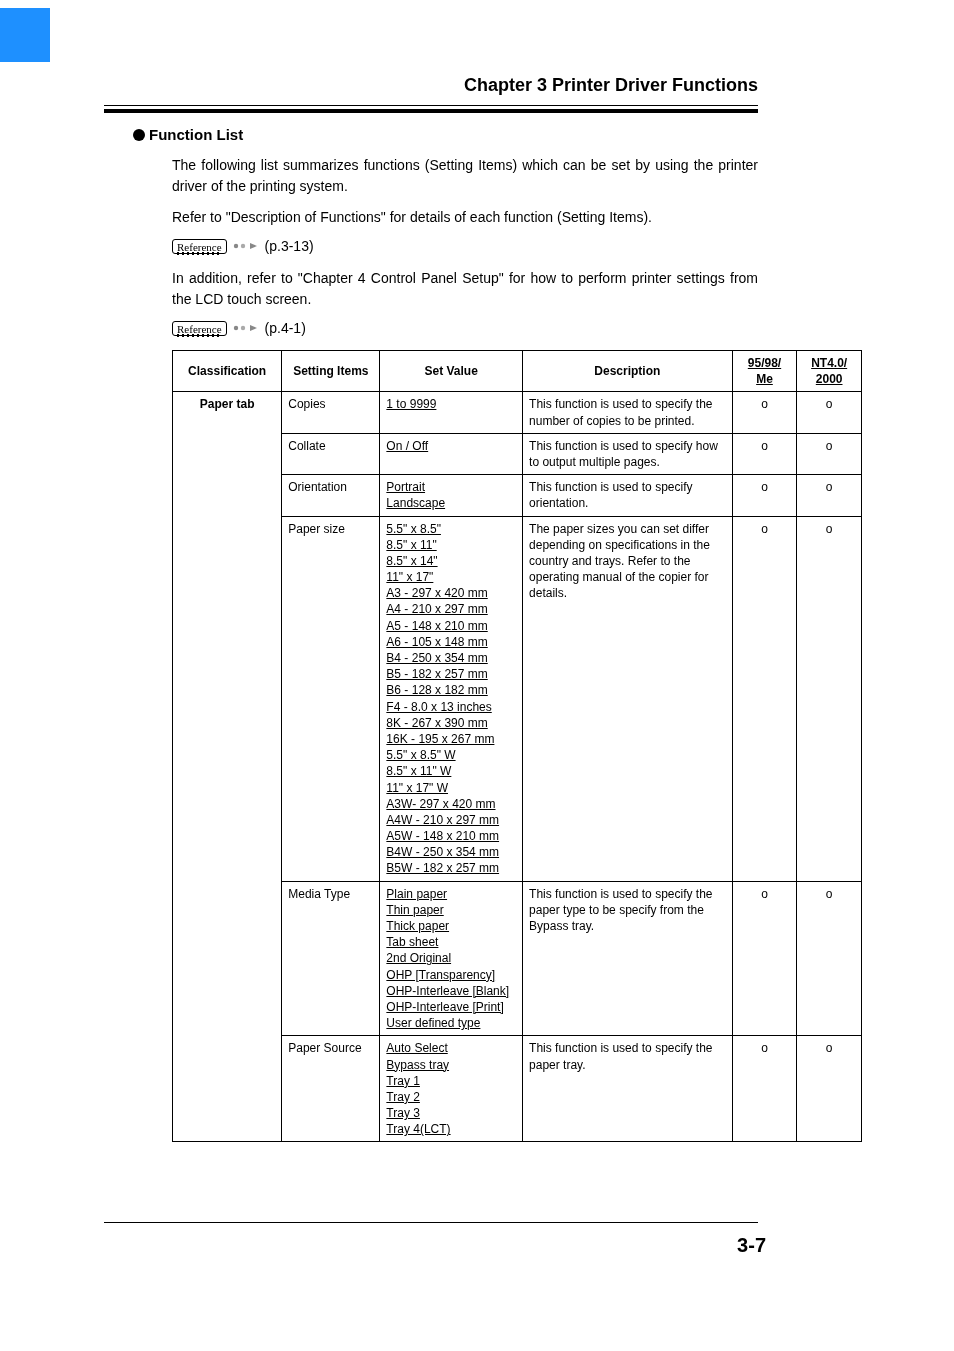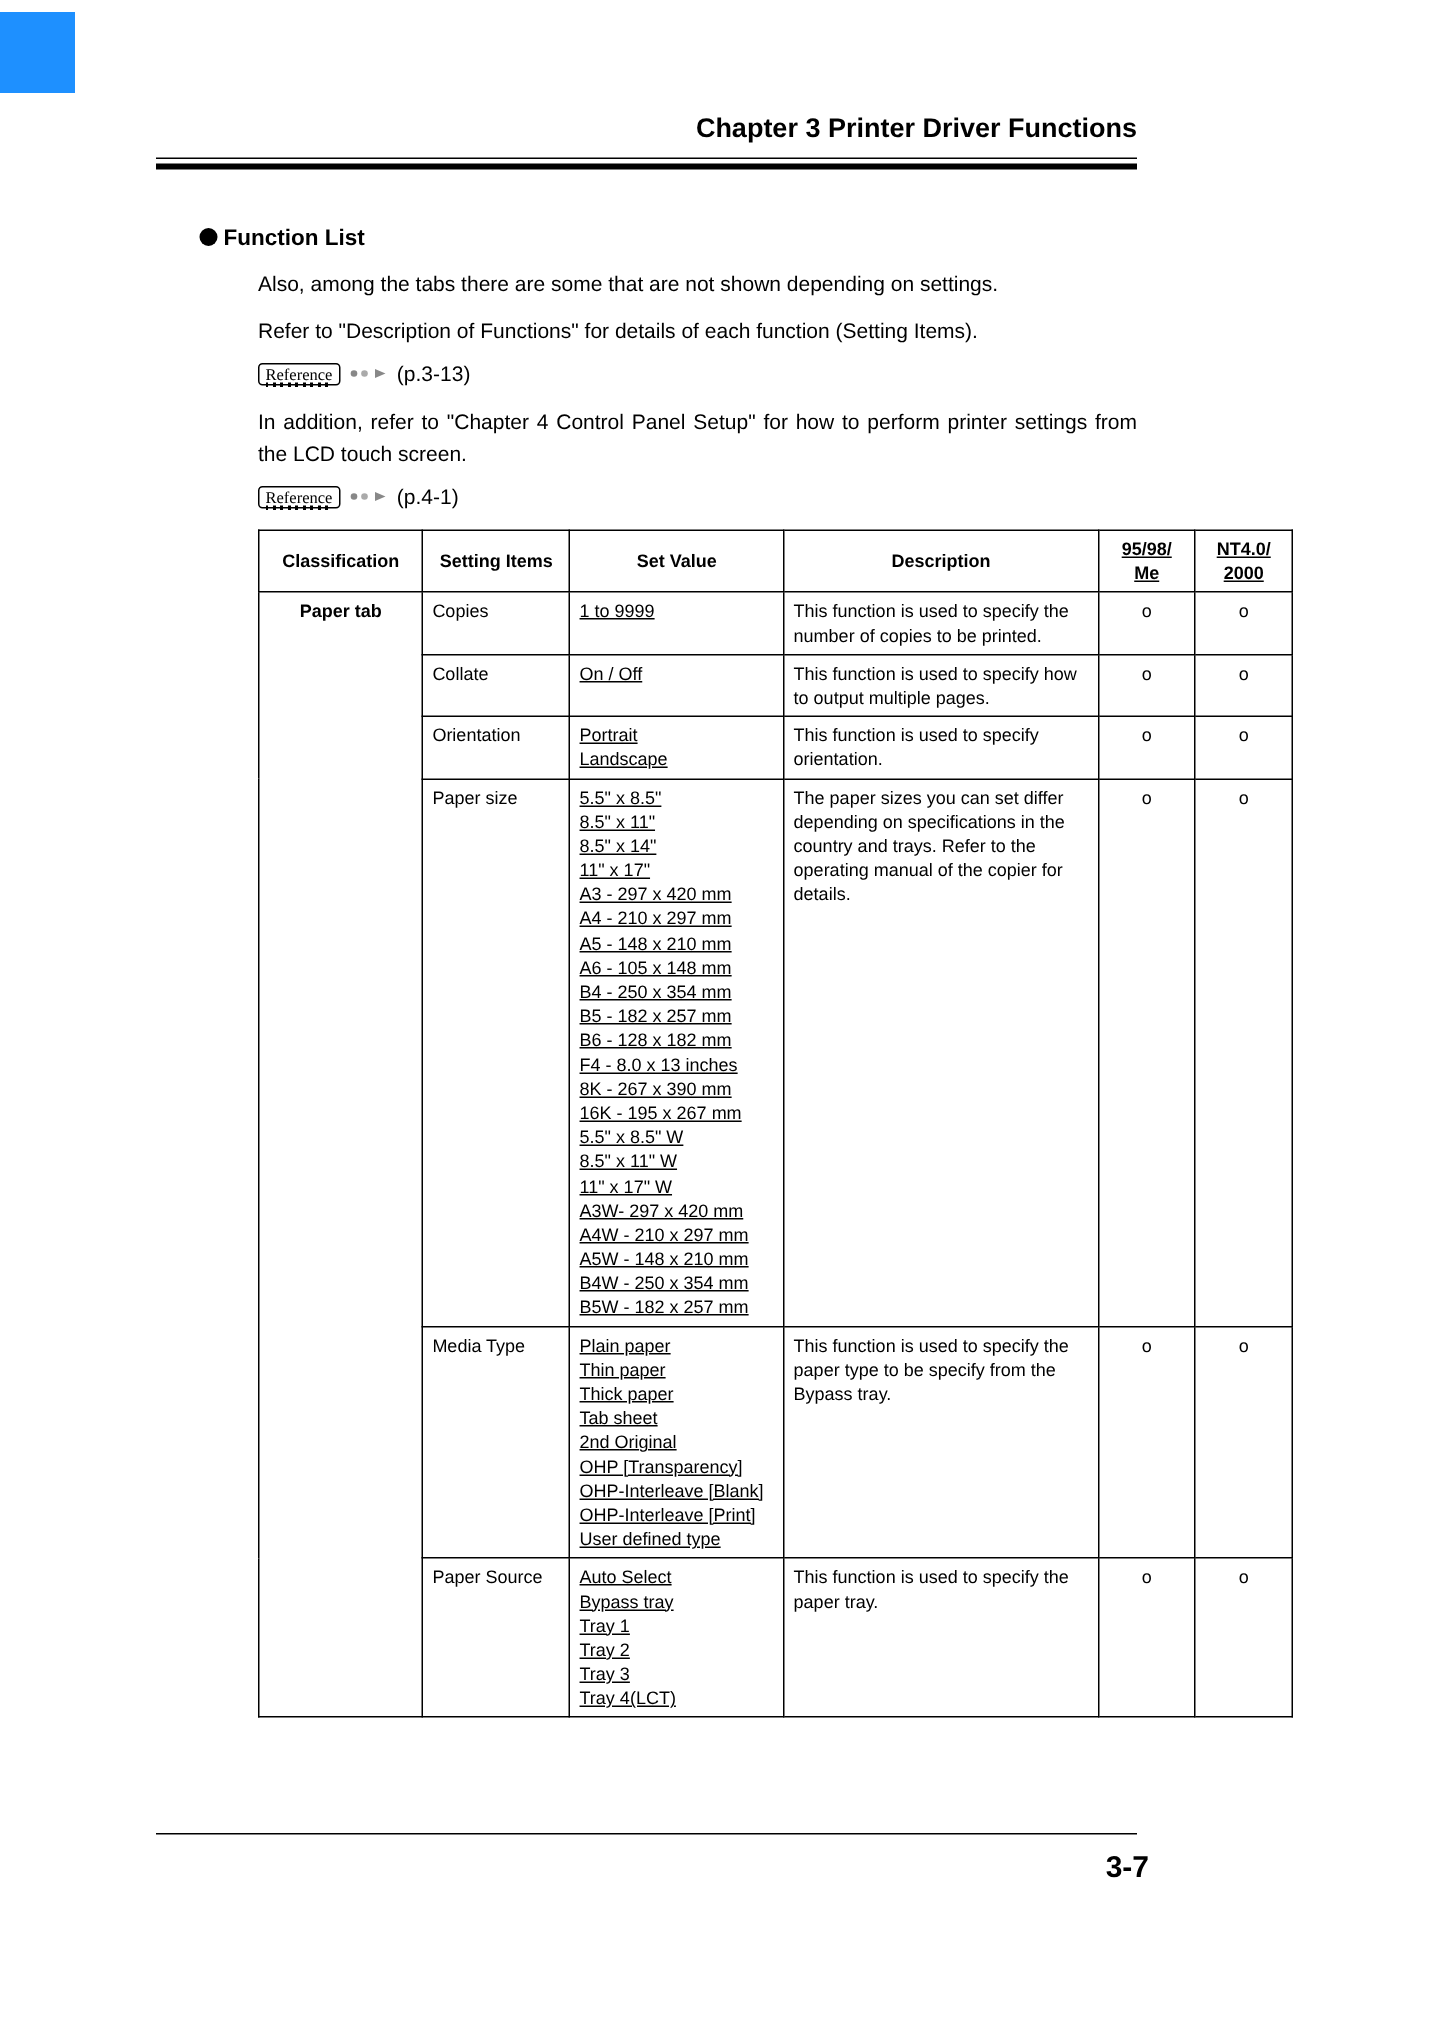--- a/index.html
+++ b/index.html
@@ -43,21 +43,20 @@
     position: absolute;
     left: 130px;
     right: 104px;
     top: 126px;
   }
   .section-heading {
     font-weight: bold;
     font-size: 15px;
     margin-bottom: 12px;
     margin-left: 3px;
-    margin-top: 24px;
   }
   .section-heading .bullet {
     display:inline-block;
     width:12px;
     height:12px;
     background:#000;
     border-radius:50%;
     vertical-align:-1px;
     margin-right:4px;
   }
@@ -141,21 +140,21 @@
 
   <div class="blue-tab"></div>
   <div class="chapter-title">Chapter 3 Printer Driver Functions</div>
   <div class="hr-top"></div>
 
   <div class="content">
     <div class="section-heading">
       <span class="bullet"></span><span>Function List</span>
     </div>
 
-    <p class="para">Also, among the tabs there are some that are not shown depending on settings.</p>
+    <p class="para">The following list summarizes functions (Setting Items) which can be set by using the printer driver of the printing system.</p>
     <p class="para">Refer to "Description of Functions" for details of each function (Setting Items).</p>
 
     <div class="ref-block">
       <span class="ref-box">Reference</span>
       <span class="dots">
         <svg width="26" height="10" viewBox="0 0 26 10">
           <circle cx="3" cy="5" r="2.2" fill="#888"></circle>
           <circle cx="10" cy="5" r="2.2" fill="#aaa"></circle>
           <polygon points="17,2 24,5 17,8" fill="#888"></polygon>
         </svg>

